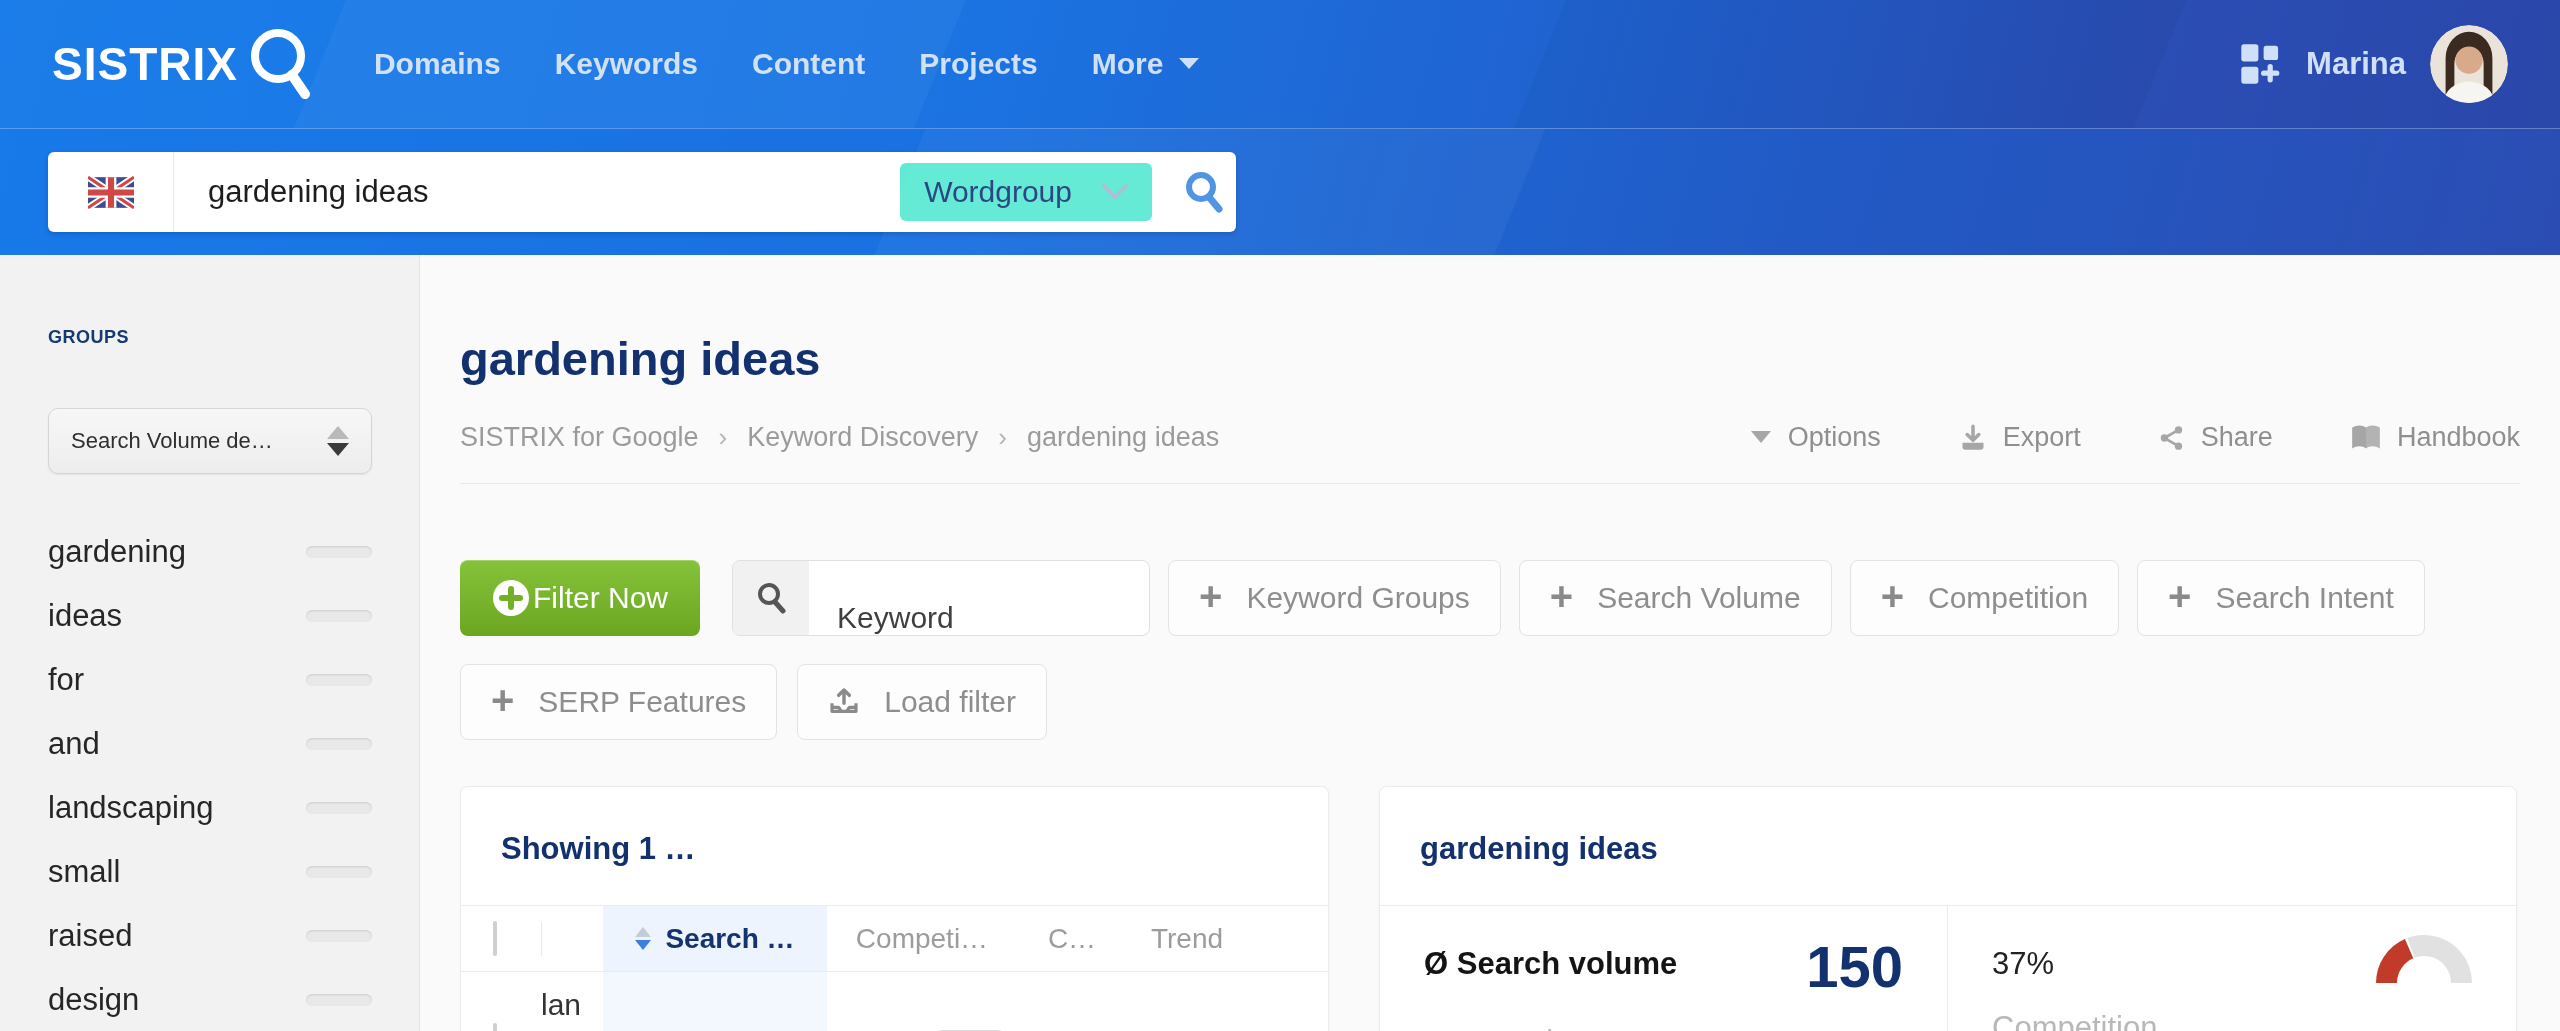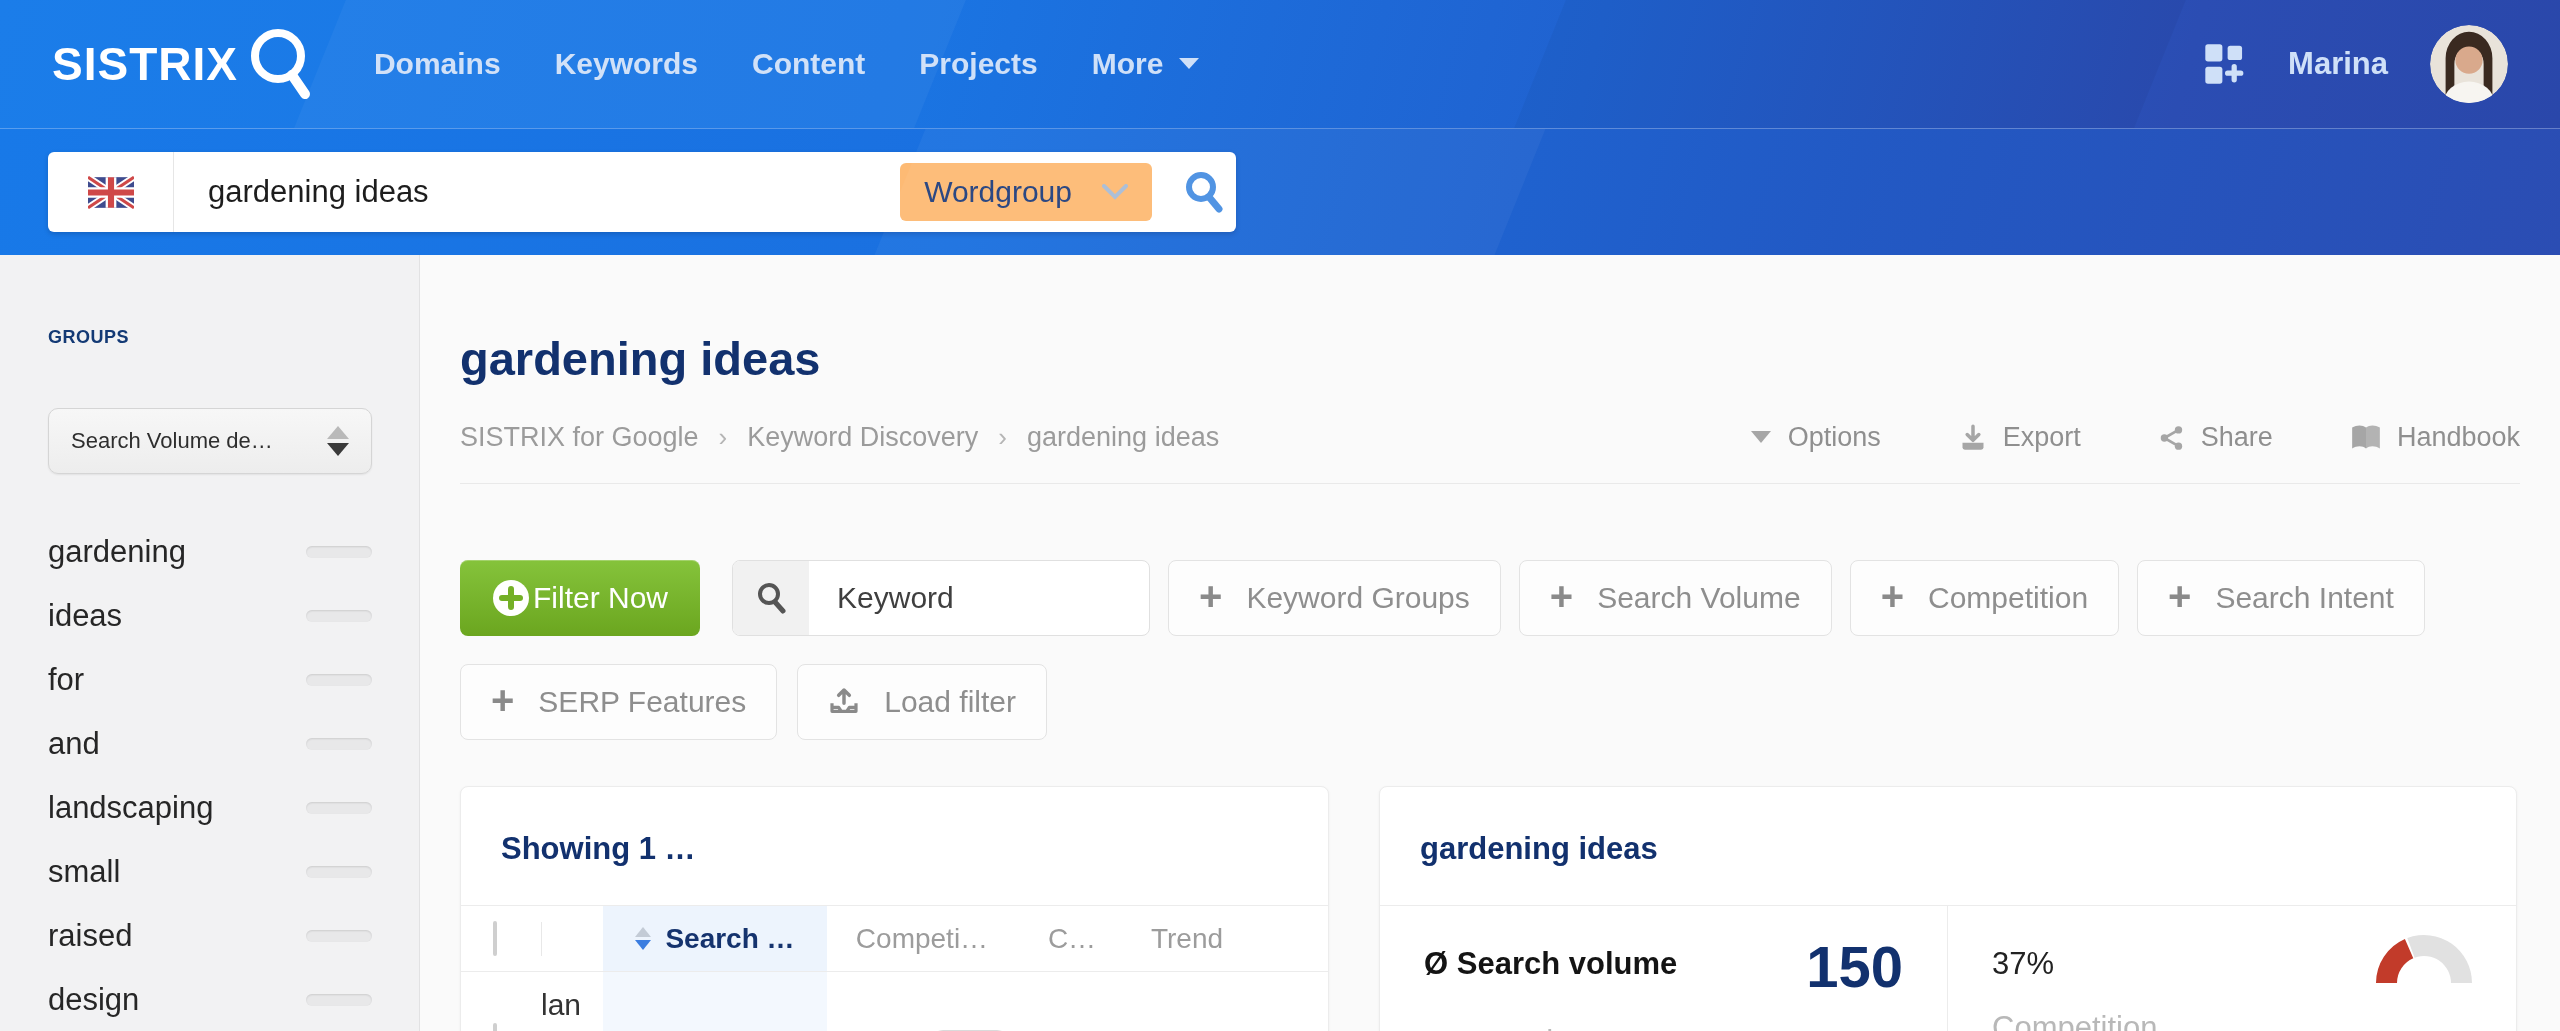--- a/index.html
+++ b/index.html
@@ -16,37 +16,37 @@
     justify-content:center;
   }
   .topnav .sheen, .searchband .sheen {
     position:absolute; top:0; bottom:0; width:620px;
     background:rgba(255,255,255,0.045); transform:skewX(-22deg); pointer-events:none;
   }
   .logo { display:flex; align-items:center; gap:10px; }
   .logo-text { font-size:46px; font-weight:bold; letter-spacing:1px; }
   .mainmenu { display:flex; align-items:center; gap:54px; margin-left:60px; }
   .mainmenu .item { font-size:30px; font-weight:600; color:#cfe0f8; cursor:pointer; display:flex; align-items:center; gap:14px; }
-  .nav-right { margin-left:auto; display:flex; align-items:center; gap:42px; }
+  .nav-right { margin-left:auto; display:flex; align-items:center; gap:24px; }
   .username { font-size:31px; font-weight:600; color:#cfe0f8; }
   .avatar { width:78px; height:78px; border-radius:50%; overflow:hidden; display:block; }
   
   .searchband {
     position:relative; height:127px; display:flex; align-items:center; padding:0 48px;
     border-top:1px solid rgba(255,255,255,0.28);
     background:linear-gradient(105deg,#1879e8 0%,#1a70e0 38%,#2259c4 72%,#2b4db3 100%);
   }
   .searchbar {
     width:1188px; height:80px; background:#fff; border-radius:6px;
     display:flex; align-items:center; box-shadow:0 2px 5px rgba(0,0,30,0.18); overflow:hidden;
   }
   .flag-cell { width:126px; height:100%; display:flex; align-items:center; justify-content:center; border-right:1px solid #e6e6e6; }
   .query-text { flex:1; padding-left:34px; font-size:31px; color:#1d1d1d; }
   .mode-chip {
-    height:58px; background:#fdba74; border-radius:6px; margin-right:20px;
+    height:58px; background:#5eead4; border-radius:6px; margin-right:20px;
     display:flex; align-items:center; gap:30px; padding:0 24px;
     font-size:30px; color:#23407e; cursor:pointer;
   }
   .go-btn { width:64px; height:100%; display:flex; align-items:center; justify-content:center; cursor:pointer; }
   
   .body { display:flex; height:776px; }
   .sidebar {
     width:420px; background:#f2f2f3; border-right:1px solid #e2e2e3;
     padding:0 47px 0 48px; flex-shrink:0;
   }
@@ -80,21 +80,21 @@
   
   .filter-row { display:flex; align-items:center; gap:18px; margin-top:76px; }
   .filter-row2 { display:flex; align-items:center; gap:20px; margin-top:28px; }
   .btn-green {
     height:76px; padding:0 32px; border-radius:8px; display:flex; align-items:center; gap:3px;
     background:linear-gradient(#85c33b,#6ba61f); color:#fff; font-size:30px; cursor:pointer;
     box-shadow:inset 0 1px 0 rgba(255,255,255,0.25);
   }
   .keyword-box {
     width:418px; height:76px; background:#fff; border:1px solid #e0e0e0; border-radius:8px;
-    display:flex; align-items:center; overflow:hidden; margin-left:14px;
+    display:flex; align-items:flex-end; overflow:hidden; margin-left:14px;
   }
   .kb-icon { width:76px; height:100%; background:#f1f1f1; display:flex; align-items:center; justify-content:center; }
   .kb-text { padding-left:28px; font-size:30px; color:#3f3f3f; }
   .btn-plus {
     height:76px; padding:0 30px; border:1px solid #e3e3e3; border-radius:8px; background:#fdfdfd;
     display:flex; align-items:center; gap:24px; font-size:30px; color:#8e8e8e; cursor:pointer;
   }
   .plus-glyph { font-size:40px; line-height:1; color:#8a8a8a; font-weight:bold; margin-top:-4px; }
   
   .cards { display:flex; align-items:flex-start; gap:50px; margin-top:46px; }

